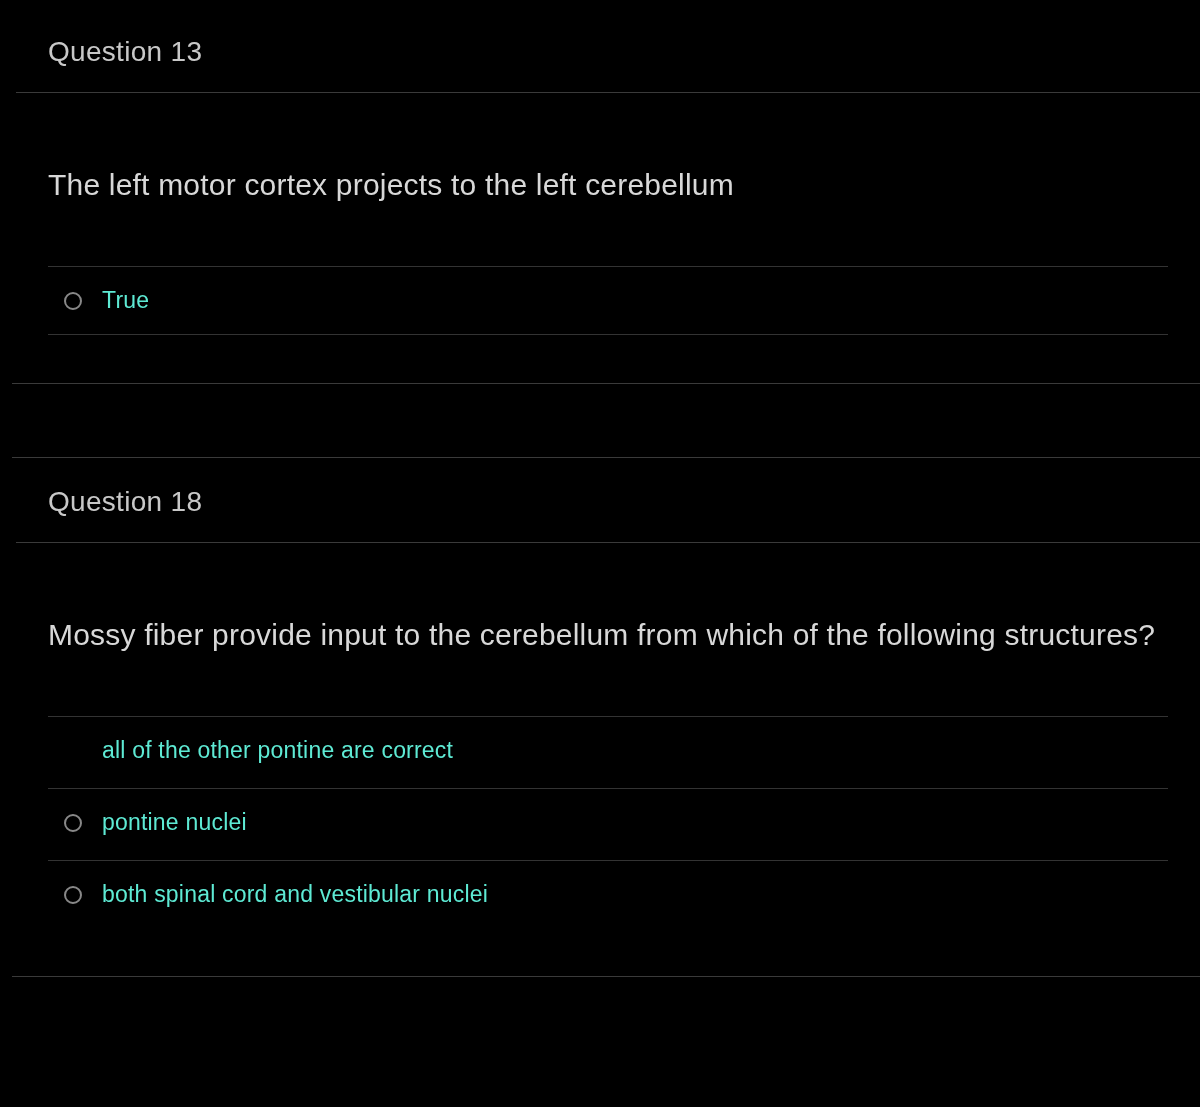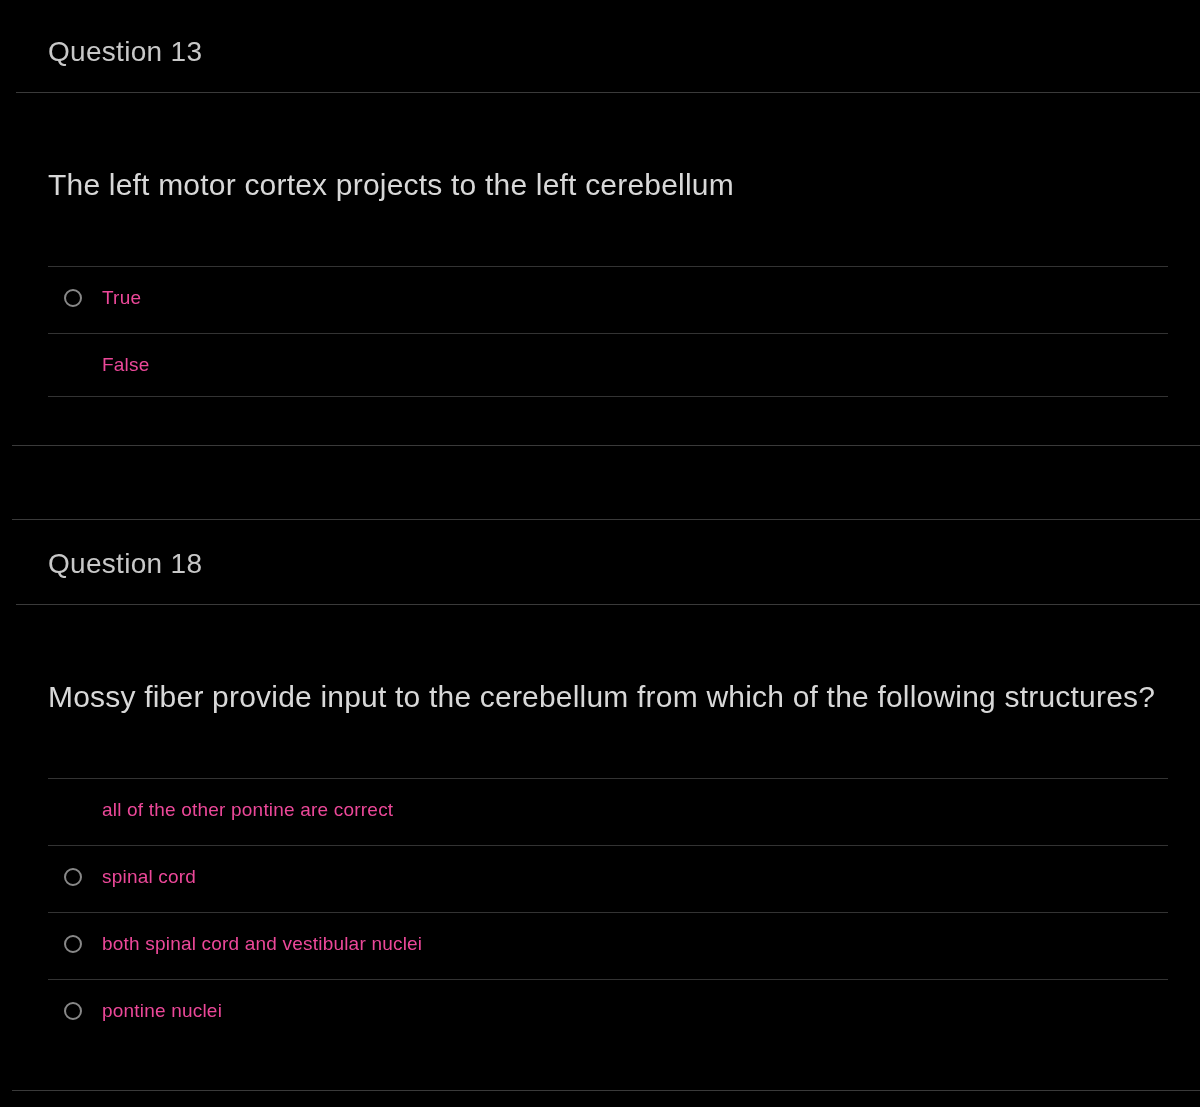--- a/index.html
+++ b/index.html
@@ -72,23 +72,23 @@
       margin-right: 16px;
       flex-shrink: 0;
     }
     .radio-hidden {
       width: 18px;
       height: 18px;
       margin-right: 16px;
       flex-shrink: 0;
     }
     .answer-text {
-      font-size: 19px;
+      font-size: 23px;
       font-weight: 300;
-      color: #ec4899;
+      color: #5eead4;
       letter-spacing: 0.2px;
     }
     .gap {
       height: 65px;
       background: #000;
     }
     .first-header {
       border-top: none;
     }
   </style>
@@ -101,48 +101,40 @@
     <div class="badge"></div>
   </div>
   <div class="question-body">
     <div class="question-text">The left motor cortex projects to the left cerebellum</div>
   </div>
   <div class="answers">
     <div class="answer-row">
       <span class="radio"></span>
       <span class="answer-text">True</span>
     </div>
-    <div class="answer-row">
-      <span class="radio-hidden"></span>
-      <span class="answer-text">False</span>
-    </div>
   </div>
 </div>
 
 <div class="gap"></div>
 
 <div class="question-block">
   <div class="question-header">
     <div class="question-title">Question 18</div>
     <div class="badge"></div>
   </div>
   <div class="question-body">
     <div class="question-text">Mossy fiber provide input to the cerebellum from which of the following structures?</div>
   </div>
   <div class="answers no-bottom">
     <div class="answer-row">
       <span class="radio-hidden"></span>
       <span class="answer-text">all of the other pontine are correct</span>
     </div>
     <div class="answer-row">
       <span class="radio"></span>
-      <span class="answer-text">spinal cord</span>
+      <span class="answer-text">pontine nuclei</span>
     </div>
     <div class="answer-row">
       <span class="radio"></span>
       <span class="answer-text">both spinal cord and vestibular nuclei</span>
     </div>
-    <div class="answer-row">
-      <span class="radio"></span>
-      <span class="answer-text">pontine nuclei</span>
-    </div>
   </div>
 </div>
 
 </body></html>

